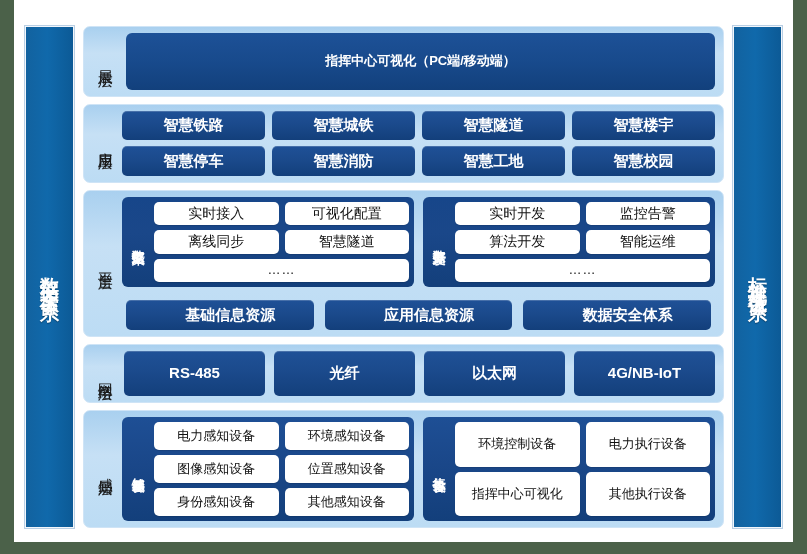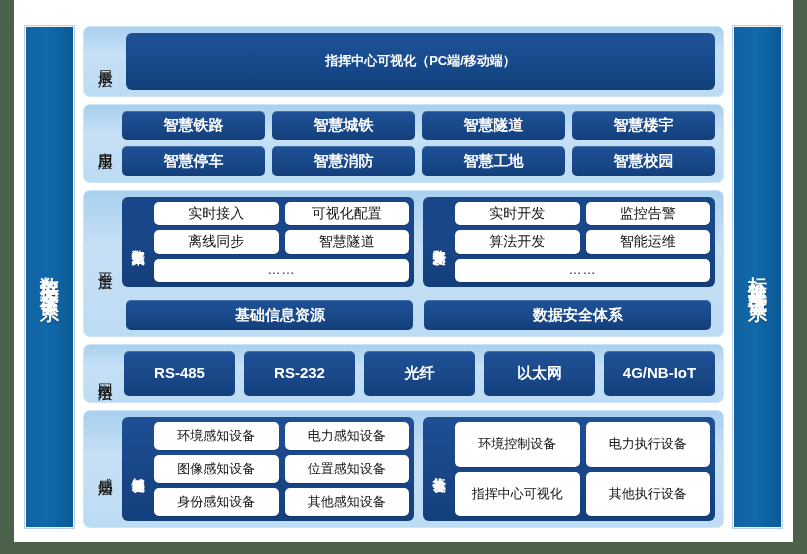--- a/index.html
+++ b/index.html
@@ -219,52 +219,52 @@
                 </div>
                 <div class="pgrid-row full">
                   <div class="chip">……</div>
                 </div>
               </div>
             </div>
 
           </div>
           <div class="res-row">
             <div class="btn">基础信息资源</div>
+            <div class="btn">应用信息资源</div>
             <div class="btn">数据安全体系</div>
           </div>
         </div>
       </div>
 
       <div class="layer layer-net">
         <div class="layer-label">
           <span>网络层</span>
         </div>
         <div class="net-row">
           <div class="btn">RS-485</div>
-          <div class="btn">RS-232</div>
           <div class="btn">光纤</div>
           <div class="btn">以太网</div>
           <div class="btn">4G/NB-IoT</div>
         </div>
       </div>
 
       <div class="layer layer-sense">
         <div class="layer-label">
           <span>感知层</span>
         </div>
         <div class="sense-wrap">
 
           <div class="sgroup">
             <div class="sgroup-title">
               <span>感知设备</span>
             </div>
             <div class="sgroup-grid">
               <div class="sgrid-row">
+                <div class="chip">电力感知设备</div>
                 <div class="chip">环境感知设备</div>
-                <div class="chip">电力感知设备</div>
               </div>
               <div class="sgrid-row">
                 <div class="chip">图像感知设备</div>
                 <div class="chip">位置感知设备</div>
               </div>
               <div class="sgrid-row">
                 <div class="chip">身份感知设备</div>
                 <div class="chip">其他感知设备</div>
               </div>
             </div>

